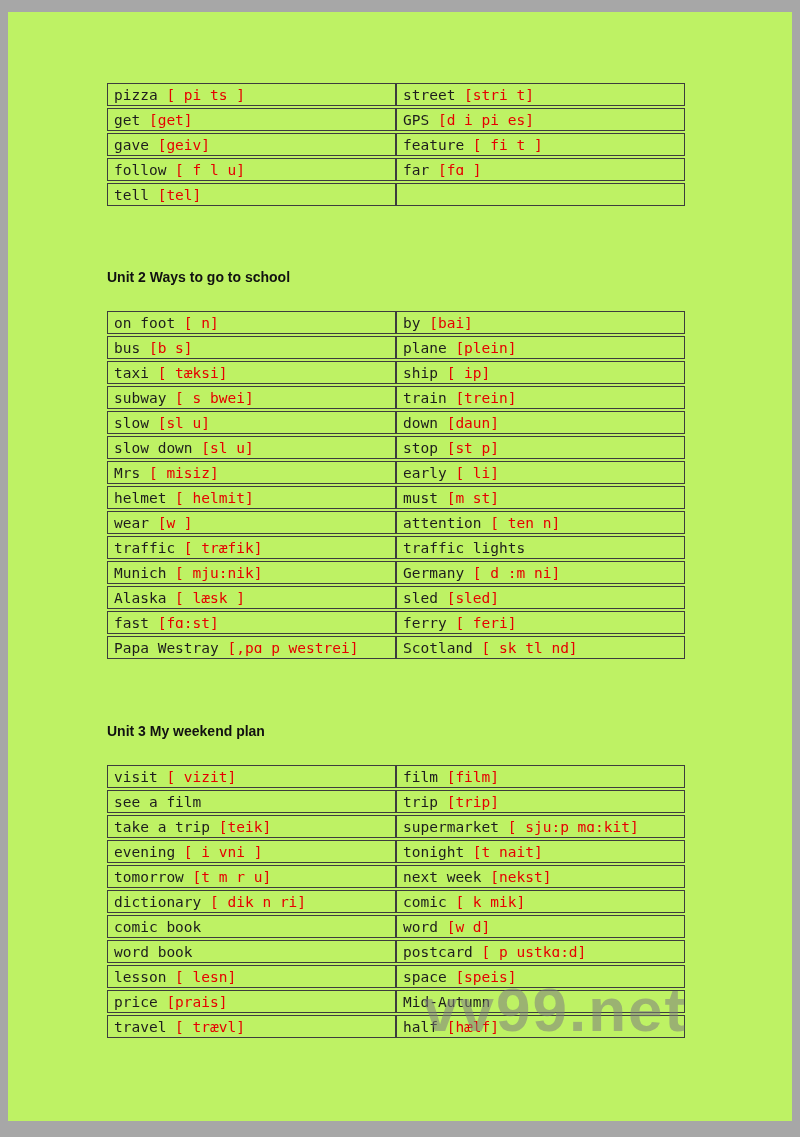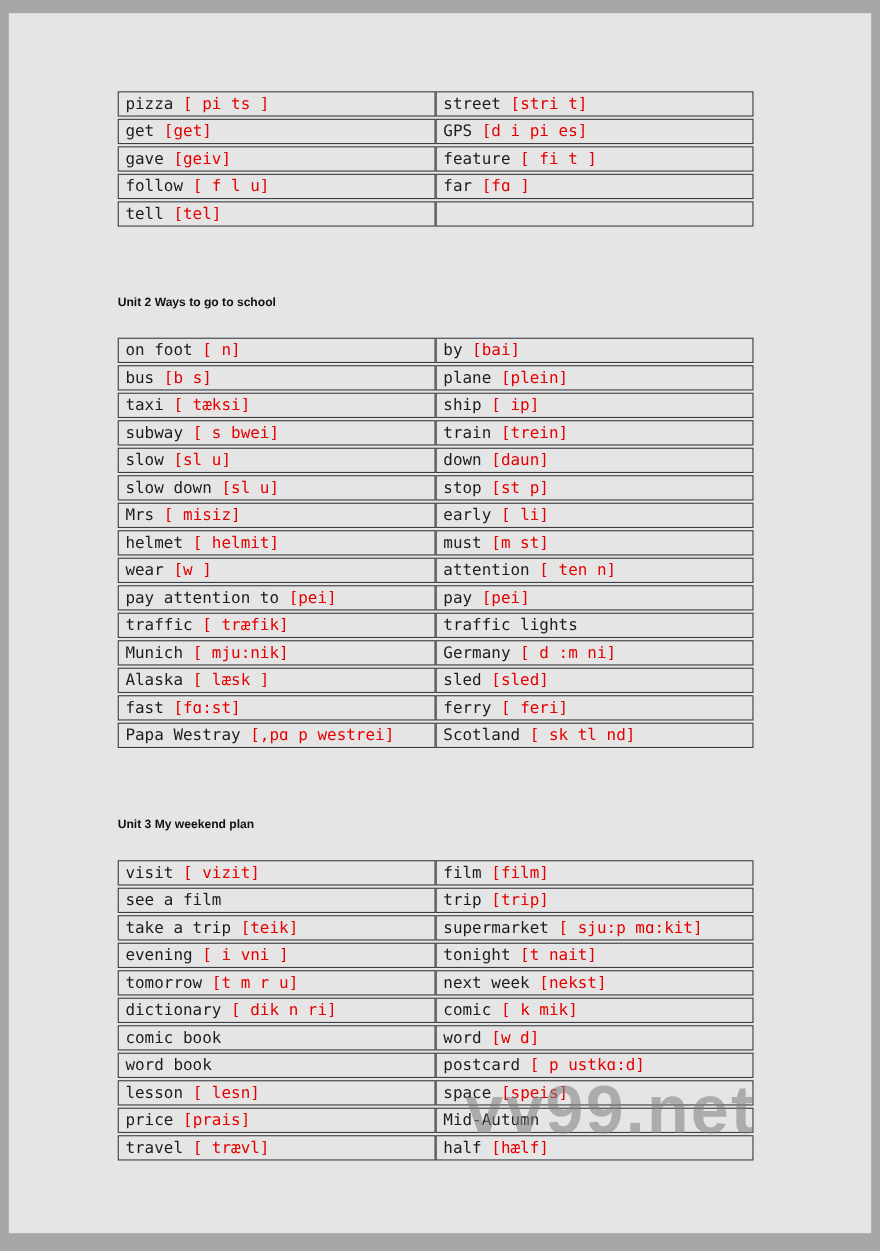--- a/index.html
+++ b/index.html
@@ -13,21 +13,21 @@
     height: 1137px;
     background: #a7a7a7;
     box-sizing: border-box;
     padding: 12px 8px 16px 8px;
     overflow: hidden;
   }
   .page {
     position: relative;
     width: 784px;
     height: 1109px;
-    background: #e5e5e5;
+    background: #bef264;
     box-sizing: border-box;
     padding: 69px 0 0 99px;
     overflow: hidden;
   }
   .vocab-table {
     border-collapse: separate;
     border-spacing: 0 2px;
     width: 578px;
     table-layout: fixed;
   }
@@ -40,21 +40,21 @@
     line-height: 20px;
     white-space: nowrap;
     overflow: hidden;
     color: #1d1d1d;
   }
   .vocab-table .w { color: #1d1d1d; }
   .vocab-table .p { color: var(--phonetic-red, #e60000); }
   .unit-heading {
     font-family: "Liberation Sans", sans-serif;
     font-weight: bold;
-    font-size: 11px;
+    font-size: 14px;
     color: #111111;
     margin: 0;
   }
   .gap-after-t1 { height: 61px; }
   .gap-head-table { height: 24px; }
   .gap-after-t2 { height: 62px; }
   .watermark {
     position: absolute;
     left: 415px;
     top: 962px;
@@ -136,24 +136,20 @@
           </tr>
           <tr>
             <td><span class="w">helmet</span><span class="p"> [ helmit]</span></td>
             <td><span class="w">must</span><span class="p"> [m st]</span></td>
           </tr>
           <tr>
             <td><span class="w">wear</span><span class="p"> [w  ]</span></td>
             <td><span class="w">attention</span><span class="p"> [ ten  n]</span></td>
           </tr>
           <tr>
-            <td><span class="w">pay attention to</span><span class="p"> [pei]</span></td>
-            <td><span class="w">pay</span><span class="p"> [pei]</span></td>
-          </tr>
-          <tr>
             <td><span class="w">traffic</span><span class="p"> [ træfik]</span></td>
             <td><span class="w">traffic lights</span></td>
           </tr>
           <tr>
             <td><span class="w">Munich</span><span class="p"> [ mju:nik]</span></td>
             <td><span class="w">Germany</span><span class="p"> [ d :m ni]</span></td>
           </tr>
           <tr>
             <td><span class="w">Alaska</span><span class="p"> [  læsk ]</span></td>
             <td><span class="w">sled</span><span class="p"> [sled]</span></td>

